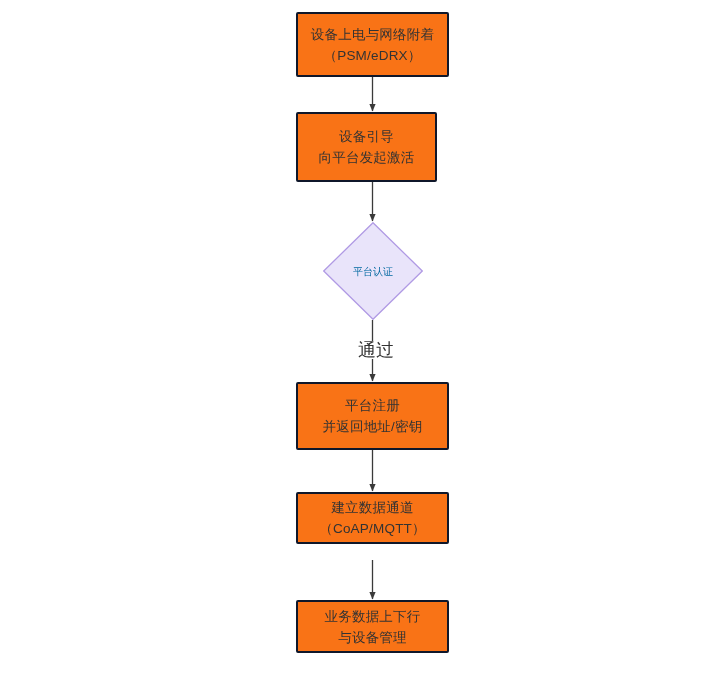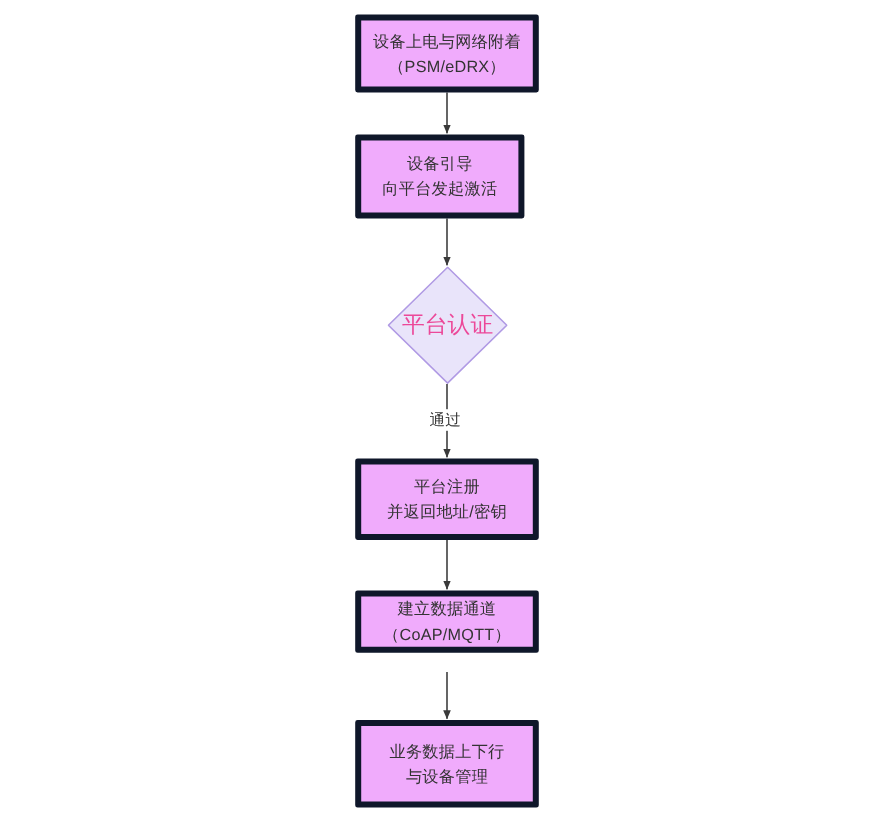--- a/index.html
+++ b/index.html
@@ -44,22 +44,22 @@
 
   .node {
     position: absolute;
     box-sizing: border-box;
     display: flex;
     align-items: center;
     justify-content: center;
   }
 
   .node-process {
-    background: #f0abfc;
-    border: 5px solid #0f172a;
+    background: #f97316;
+    border: 2px solid #0f172a;
     border-radius: 2px;
   }
 
   .node-label {
     color: #333333;
     font-size: 13.5px;
     line-height: 21px;
     text-align: center;
     white-space: pre-line;
     letter-spacing: 0.2px;
@@ -78,32 +78,32 @@
   }
   .diamond-text {
     position: absolute;
     left: 0;
     top: 0;
     width: 100%;
     height: 100%;
     display: flex;
     align-items: center;
     justify-content: center;
-    color: #ec4899;
-    font-size: 19px;
+    color: #0369a1;
+    font-size: 10px;
     line-height: 21px;
     text-align: center;
   }
 
   .edge-label {
     position: absolute;
     z-index: 3;
     background: #ffffff;
     color: #333333;
-    font-size: 13px;
+    font-size: 18px;
     line-height: 16px;
     padding: 1px 2px;
     text-align: center;
     white-space: nowrap;
   }
 </style>
 </head>
 <body>
 
 <div id="flow-canvas">
@@ -150,19 +150,19 @@
     <div class="node node-process" style="left:296px; top:382px; width:153px; height:68px;">
       <div class="node-label">平台注册
 并返回地址/密钥</div>
     </div>
 
     <div class="node node-process" style="left:296px; top:492px; width:153px; height:52px;">
       <div class="node-label">建立数据通道
 （CoAP/MQTT）</div>
     </div>
 
-    <div class="node node-process" style="left:296px; top:600px; width:153px; height:73px;">
+    <div class="node node-process" style="left:296px; top:600px; width:153px; height:53px;">
       <div class="node-label">业务数据上下行
 与设备管理</div>
     </div>
 
   </div>
 </div>
 
 </body></html>

